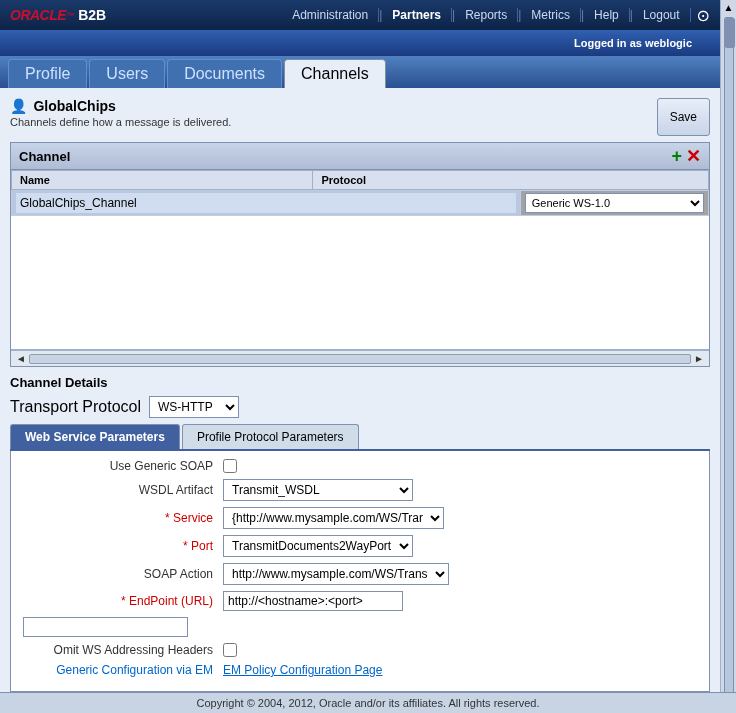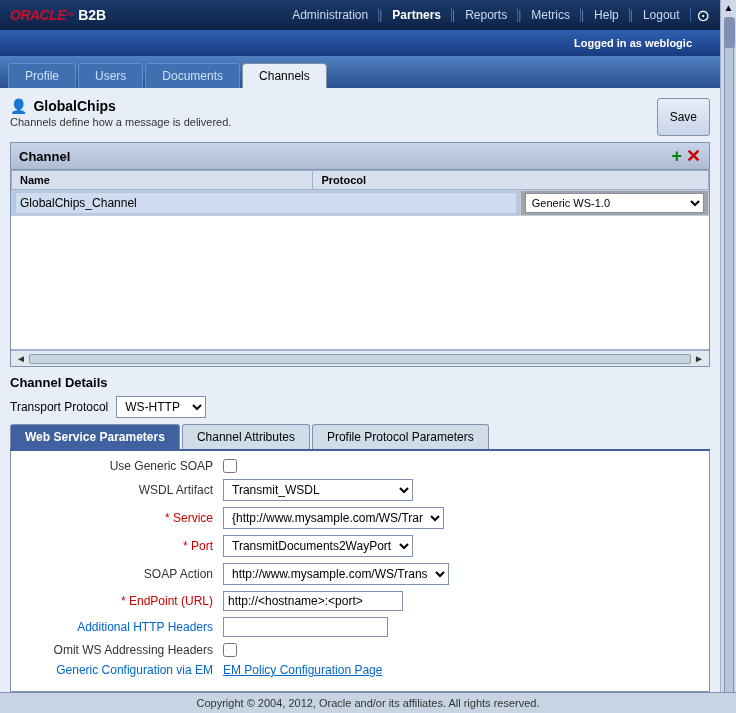--- a/index.html
+++ b/index.html
@@ -65,21 +65,21 @@
       align-items: flex-end;
       padding: 0 8px;
       gap: 2px;
     }
     .tab {
       padding: 5px 16px;
       background: #4070b0;
       color: #cce0ff;
       border-radius: 4px 4px 0 0;
       cursor: pointer;
-      font-size: 12px;
+      font-size: 16px;
       border: 1px solid #6090d0;
       border-bottom: none;
     }
     .tab.active {
       background: #e8eef8;
       color: #000;
       border-color: #8090a0;
       font-weight: normal;
     }
 
@@ -205,21 +205,21 @@
       font-weight: bold;
       font-size: 13px;
       margin-bottom: 6px;
     }
     .transport-row {
       display: flex;
       align-items: center;
       gap: 8px;
       margin-bottom: 6px;
     }
-    .transport-label { font-size: 12px; }
+    .transport-label { font-size: 16px; }
     .transport-select {
       border: 1px solid #8090b0;
       background: white;
       padding: 2px 4px;
       font-size: 12px;
       min-width: 90px;
     }
 
     
     .sub-tabs {
@@ -414,21 +414,20 @@
         <div class="channel-details-title">Channel Details</div>
         <div class="transport-row">
           <span class="transport-label">Transport Protocol</span>
           <select class="transport-select">
             <option>WS-HTTP</option>
           </select>
         </div>
 
         <div class="sub-tabs">
           <div class="sub-tab active">Web Service Parameters</div>
-          <div class="sub-tab">Channel Attributes</div>
           <div class="sub-tab">Profile Protocol Parameters</div>
         </div>
 
         <div class="form-panel">
 
           <div class="form-row">
             <span class="form-label">Use Generic SOAP</span>
             <input type="checkbox" class="checkbox-input" style="">
           </div>
 
@@ -459,21 +458,20 @@
               <option>http://www.mysample.com/WS/Trans</option>
             </select>
           </div>
 
           <div class="form-row">
             <span class="form-label required">EndPoint (URL)</span>
             <input type="text" class="form-control form-control-text" style="min-width: 180px;" value="http://&lt;hostname&gt;:&lt;port&gt;">
           </div>
 
           <div class="form-row">
-            <span class="form-label link-style">Additional HTTP Headers</span>
             <input type="text" class="form-control form-control-text" style="min-width: 160px;">
           </div>
 
           <div class="form-row">
             <span class="form-label">Omit WS Addressing Headers</span>
             <input type="checkbox" class="checkbox-input" style="">
           </div>
 
           <div class="form-row">
             <span class="form-label link-style">Generic Configuration via EM</span>

